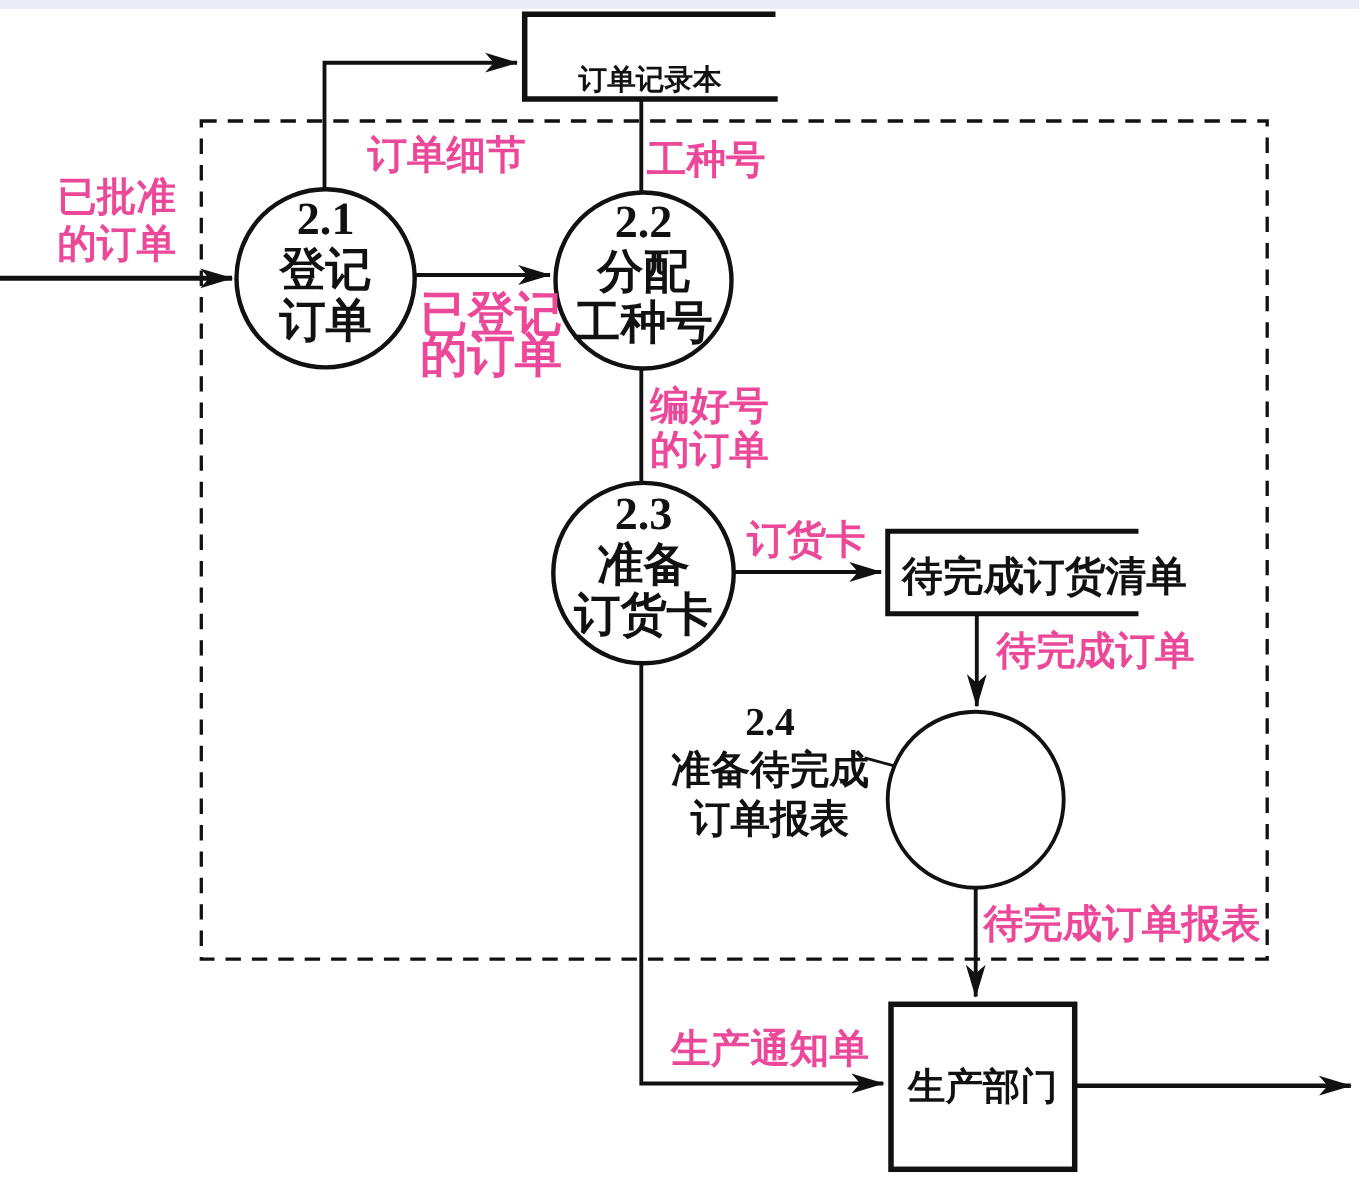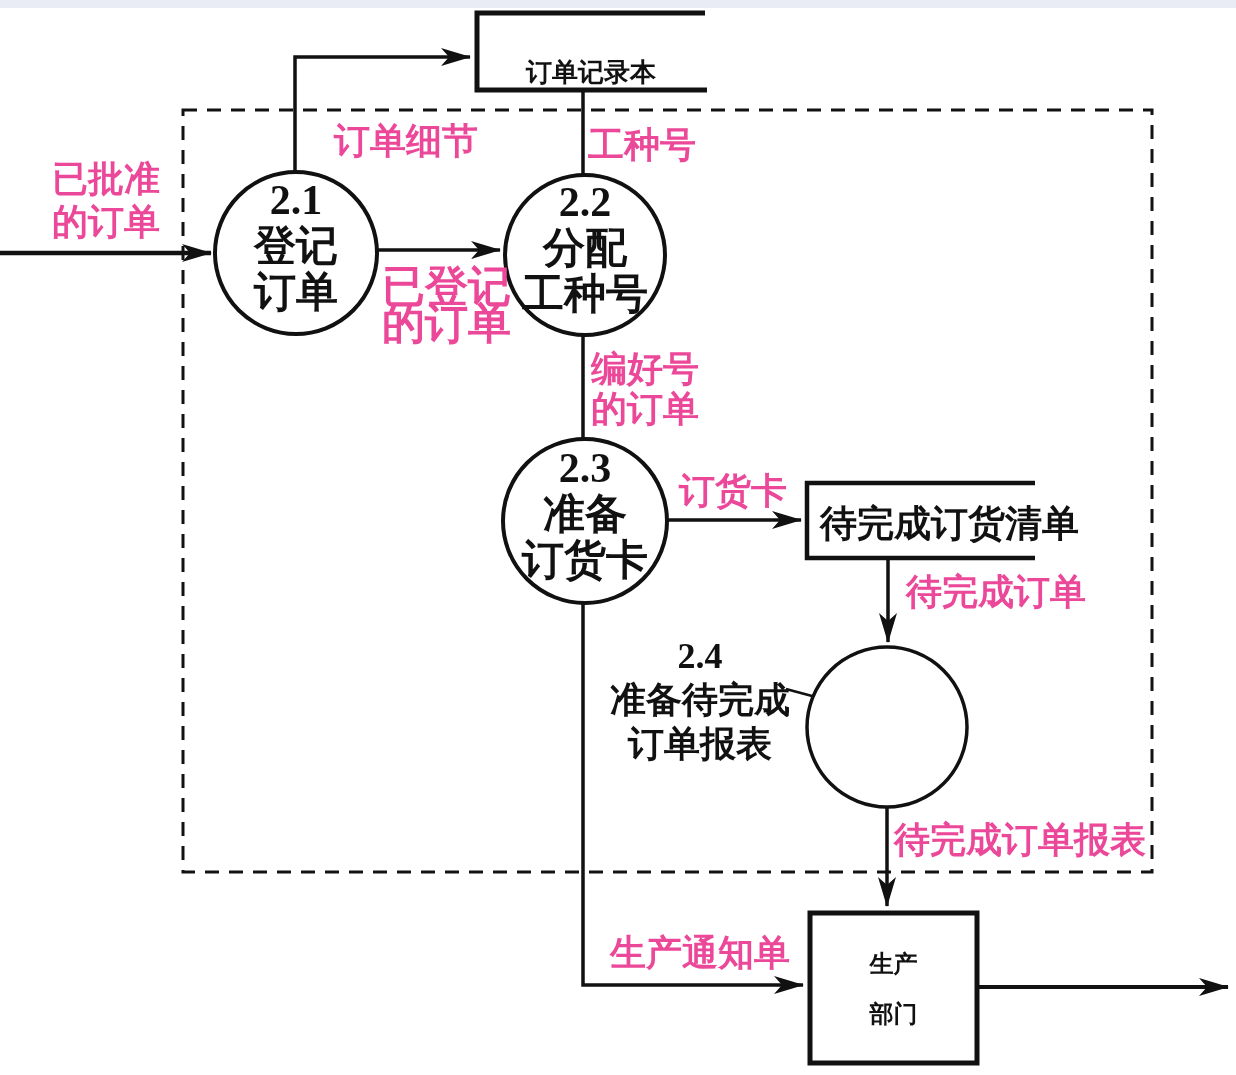--- a/index.html
+++ b/index.html
@@ -42,22 +42,22 @@
     position: absolute; left: 477px; top: 13px; width: 228px; height: 77px;
     display: flex; align-items: flex-end; justify-content: center;
     font-weight: 700; font-size: 26px; white-space: nowrap;
   }
   .store2-label {
     position: absolute; left: 820px; top: 499px;
     font-weight: 700; font-size: 37px; white-space: nowrap; text-align: right;
   }
   .entity-label {
     position: absolute; left: 810px; top: 913px; width: 167px; height: 152px;
-    display: flex; flex-direction: column; align-items: center; justify-content: center;
-    font-weight: 700; font-size: 24px; line-height: 50px; text-align: center;
+    display: flex; flex-direction: row; align-items: center; justify-content: center;
+    font-weight: 700; font-size: 34px; line-height: 50px; text-align: center;
   }
   .entity-label span { display: block; }
   .p24-label {
     position: absolute; left: 600px; top: 592px; width: 200px;
     text-align: center; font-weight: 700; font-size: 36px; line-height: 44px; margin-top: 42px;
   }
   .p24-label span { display: block; }
 </style>
 </head>
 <body>

